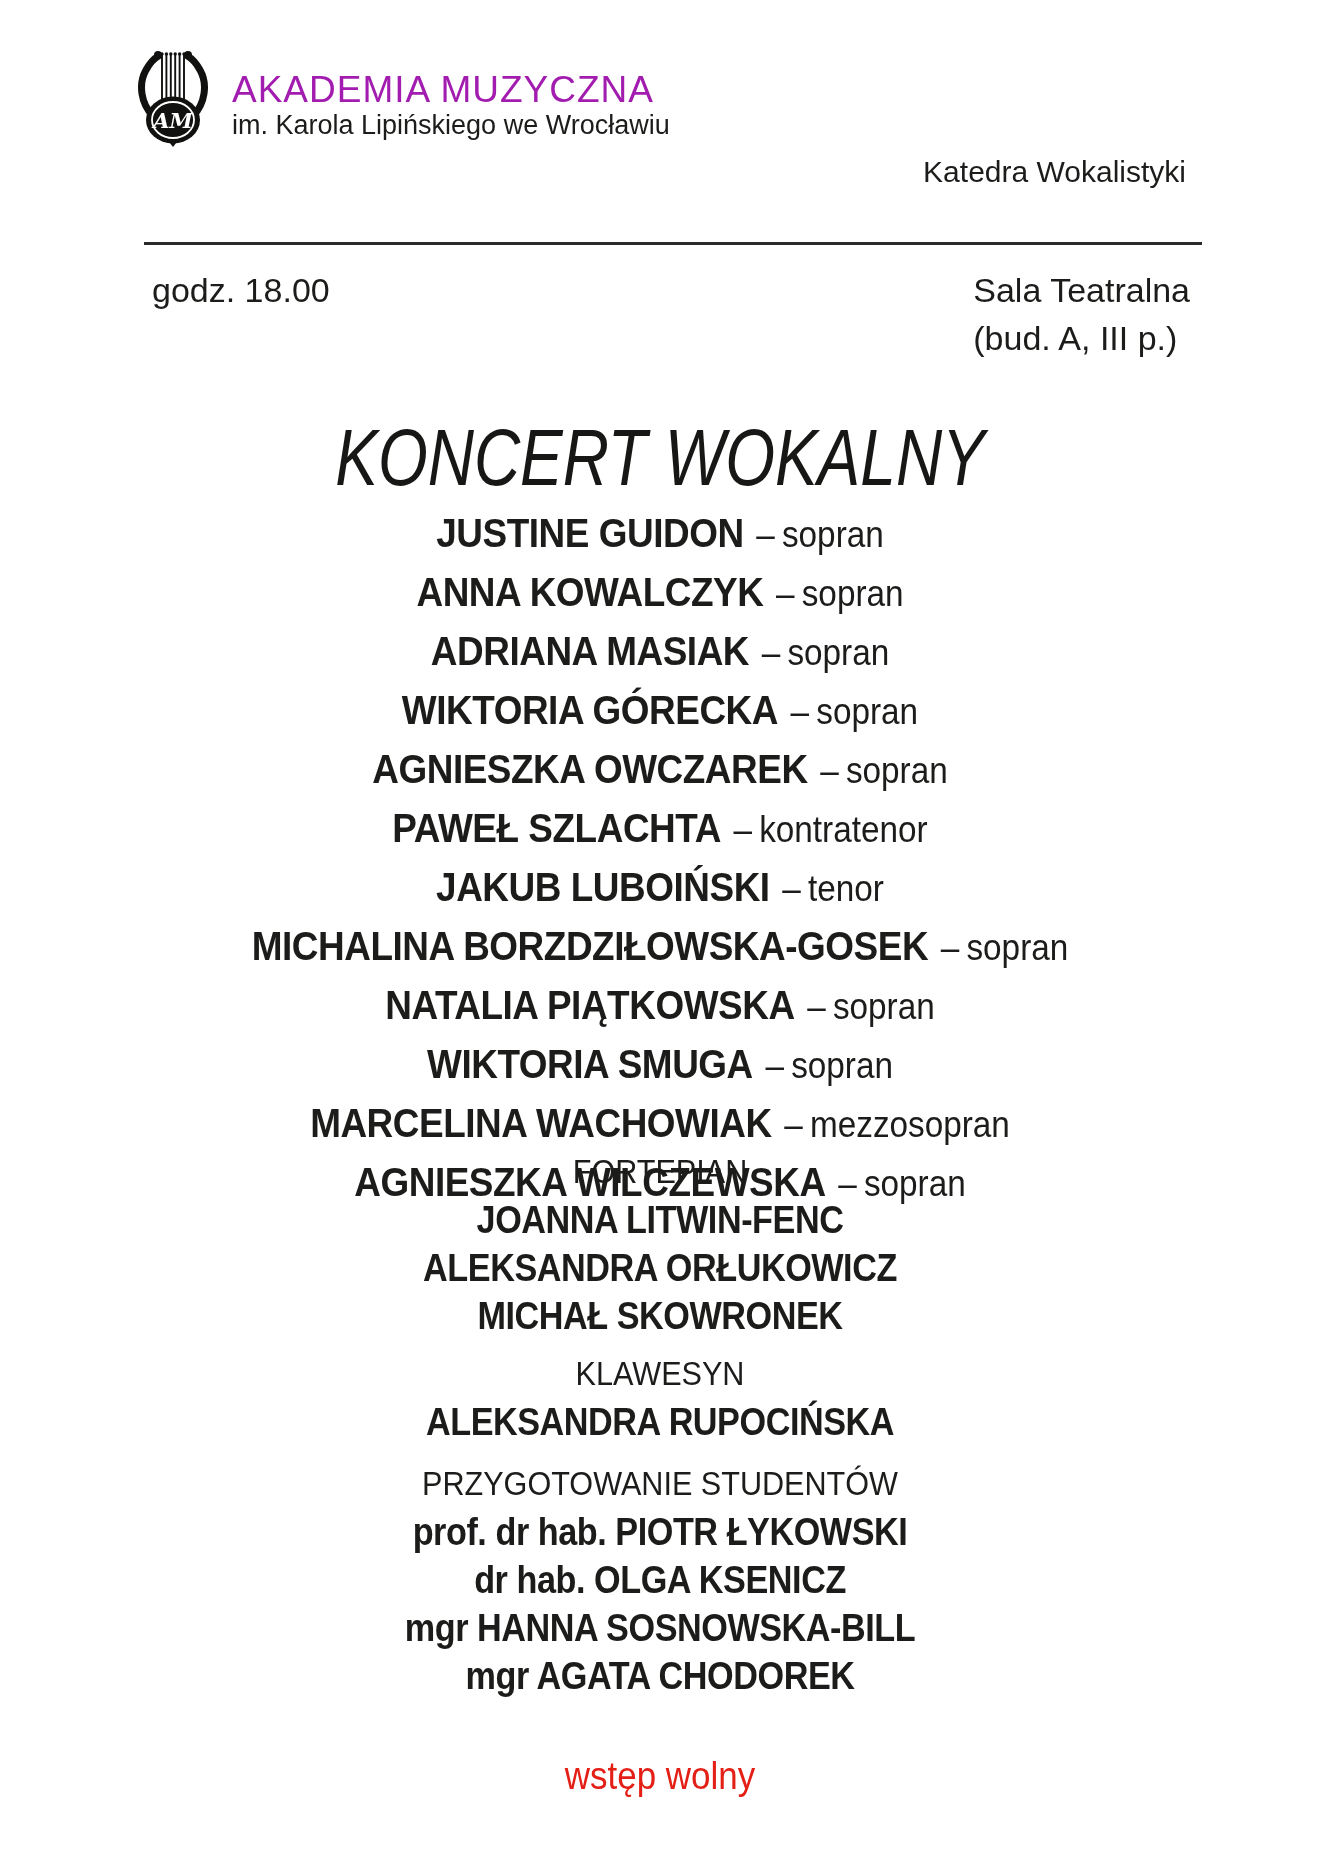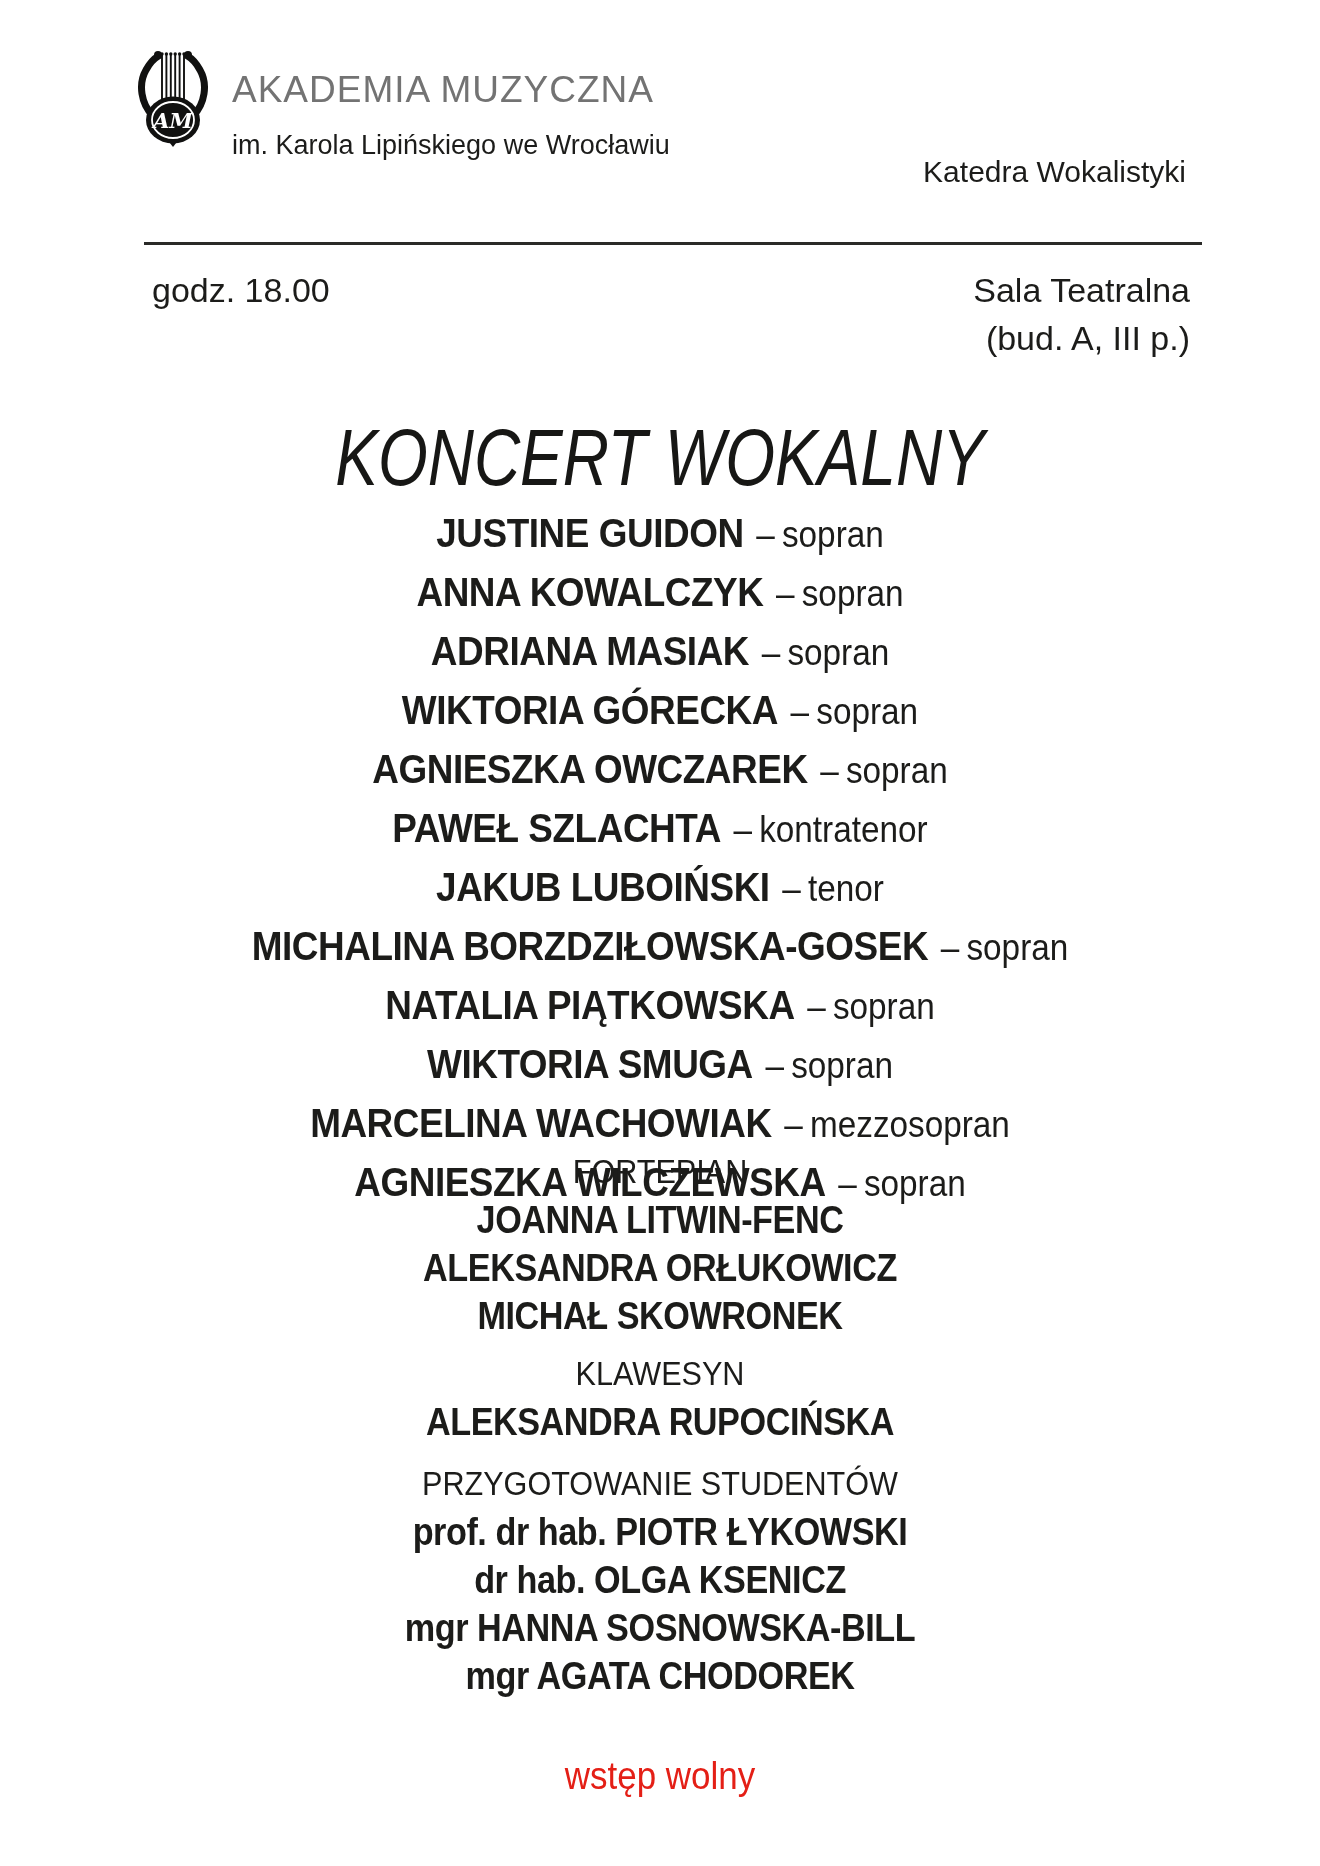--- a/index.html
+++ b/index.html
@@ -15,42 +15,42 @@
 
   
   .brand-row{
     position:absolute;top:46px;left:138px;
     display:flex;align-items:flex-start;gap:24px;
   }
   .logo{width:70px;height:102px;flex:0 0 auto;}
   .brand-text{padding-top:24px;}
   .brand-line1{
     font-size:37px;line-height:40px;letter-spacing:1px;
-    color:#737373;white-space:nowrap;
+    color:#a21caf;white-space:nowrap;
   }
   .brand-line2{
-    font-size:27px;line-height:31px;margin-top:20px;
+    font-size:27px;line-height:31px;margin-top:0;
     color:#1c1c1a;white-space:nowrap;
   }
   .department{
     position:absolute;top:156px;right:134px;
     font-size:30px;line-height:32px;text-align:left;
   }
   .rule{
     position:absolute;top:242px;left:144px;right:118px;
     border-top:3px solid #2a2a28;height:0;
   }
 
   
   .meta-row{
     position:absolute;top:266px;left:152px;right:130px;
     display:flex;justify-content:space-between;
     font-size:34px;line-height:48px;
   }
-  .meta-right{text-align:right;}
+  .meta-right{}
 
   
   .concert-title{
     position:absolute;top:416px;left:0;width:100%;
     text-align:center;
     font-style:italic;font-weight:400;
     font-size:80px;line-height:84px;
     transform:scaleX(0.80);transform-origin:50% 0;
     white-space:nowrap;
     color:#171715;

